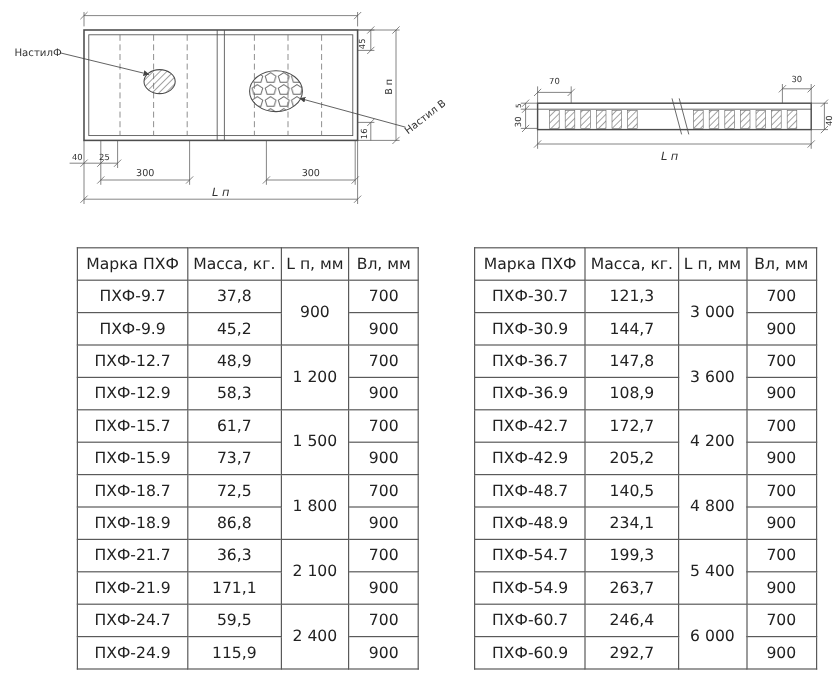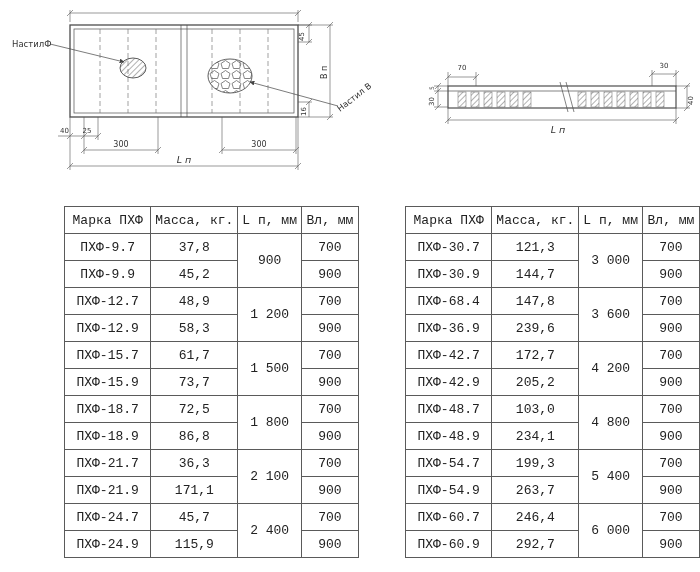--- a/index.html
+++ b/index.html
@@ -9,21 +9,21 @@
     overflow:hidden;
   }
   .drawing-area{position:relative;width:608px;height:202px;}
   .drawing-area svg{display:block;}
   svg text{font-family:"DejaVu Sans","Liberation Sans",sans-serif;fill:#333;stroke:none;}
   .dim{font-size:8px;}
   .dim-s{font-size:7px;}
   .dim-xs{font-size:6px;}
   .lbl{font-size:8.5px;}
   .lp{font-size:9.5px;font-style:italic;}
-  .tables-area{display:flex;align-items:flex-start;gap:46px;padding-left:64px;margin-top:4px;font-family:Liberation Mono, monospace;}
+  .tables-area{display:flex;align-items:flex-start;gap:46px;padding-left:64px;margin-top:4px;}
   table.spec-table{border-collapse:collapse;font-size:13px;table-layout:fixed;}
   .spec-table th,.spec-table td{
     border:1px solid #5a5a5a;text-align:center;vertical-align:middle;
     padding:3px 4px;height:20px;font-weight:400;white-space:nowrap;
   }
 </style>
 </head>
 <body>
 
 <div class="drawing-area">
@@ -254,21 +254,21 @@
           <td rowspan="2">2 100</td>
           <td>700</td>
         </tr>
         <tr>
           <td>ПХФ-21.9</td>
           <td>171,1</td>
           <td>900</td>
         </tr>
         <tr>
           <td>ПХФ-24.7</td>
-          <td>45,7</td>
+          <td>59,5</td>
           <td rowspan="2">2 400</td>
           <td>700</td>
         </tr>
         <tr>
           <td>ПХФ-24.9</td>
           <td>115,9</td>
           <td>900</td>
         </tr>
       </tbody>
   </table>
@@ -293,44 +293,44 @@
           <td>121,3</td>
           <td rowspan="2">3 000</td>
           <td>700</td>
         </tr>
         <tr>
           <td>ПХФ-30.9</td>
           <td>144,7</td>
           <td>900</td>
         </tr>
         <tr>
-          <td>ПХФ-68.4</td>
+          <td>ПХФ-36.7</td>
           <td>147,8</td>
           <td rowspan="2">3 600</td>
           <td>700</td>
         </tr>
         <tr>
           <td>ПХФ-36.9</td>
-          <td>239,6</td>
+          <td>108,9</td>
           <td>900</td>
         </tr>
         <tr>
           <td>ПХФ-42.7</td>
           <td>172,7</td>
           <td rowspan="2">4 200</td>
           <td>700</td>
         </tr>
         <tr>
           <td>ПХФ-42.9</td>
           <td>205,2</td>
           <td>900</td>
         </tr>
         <tr>
           <td>ПХФ-48.7</td>
-          <td>103,0</td>
+          <td>140,5</td>
           <td rowspan="2">4 800</td>
           <td>700</td>
         </tr>
         <tr>
           <td>ПХФ-48.9</td>
           <td>234,1</td>
           <td>900</td>
         </tr>
         <tr>
           <td>ПХФ-54.7</td>

